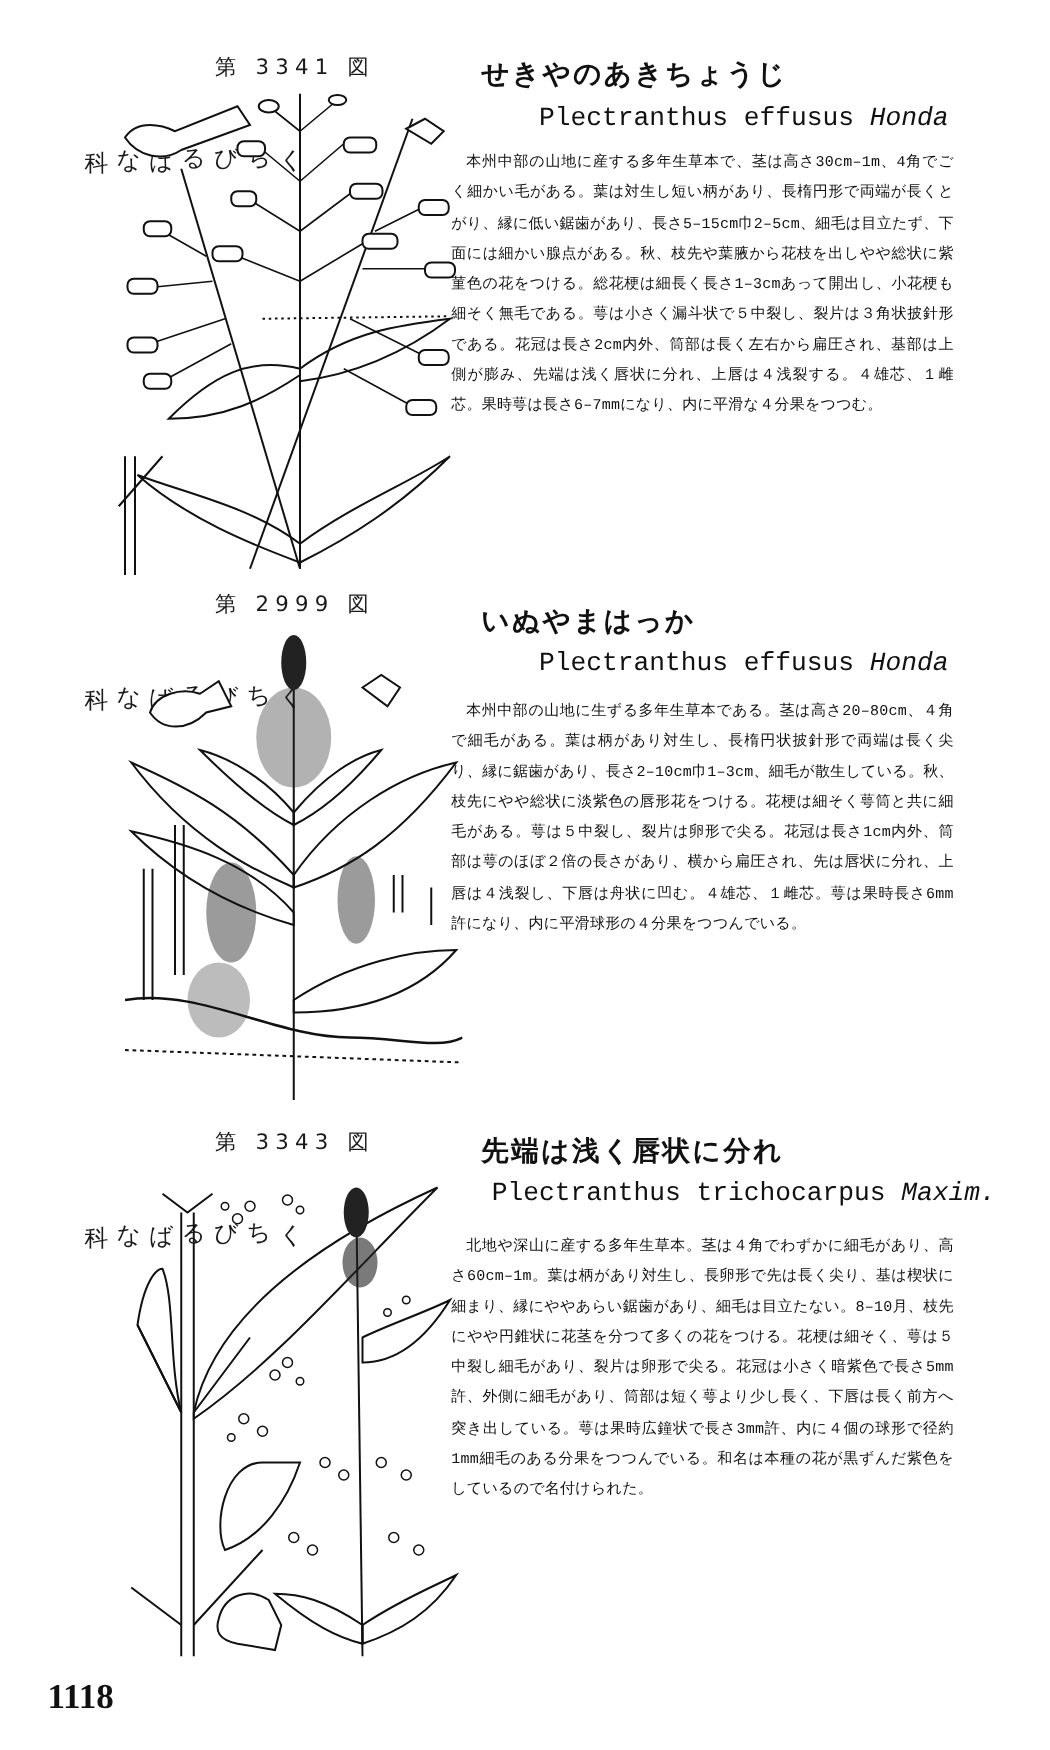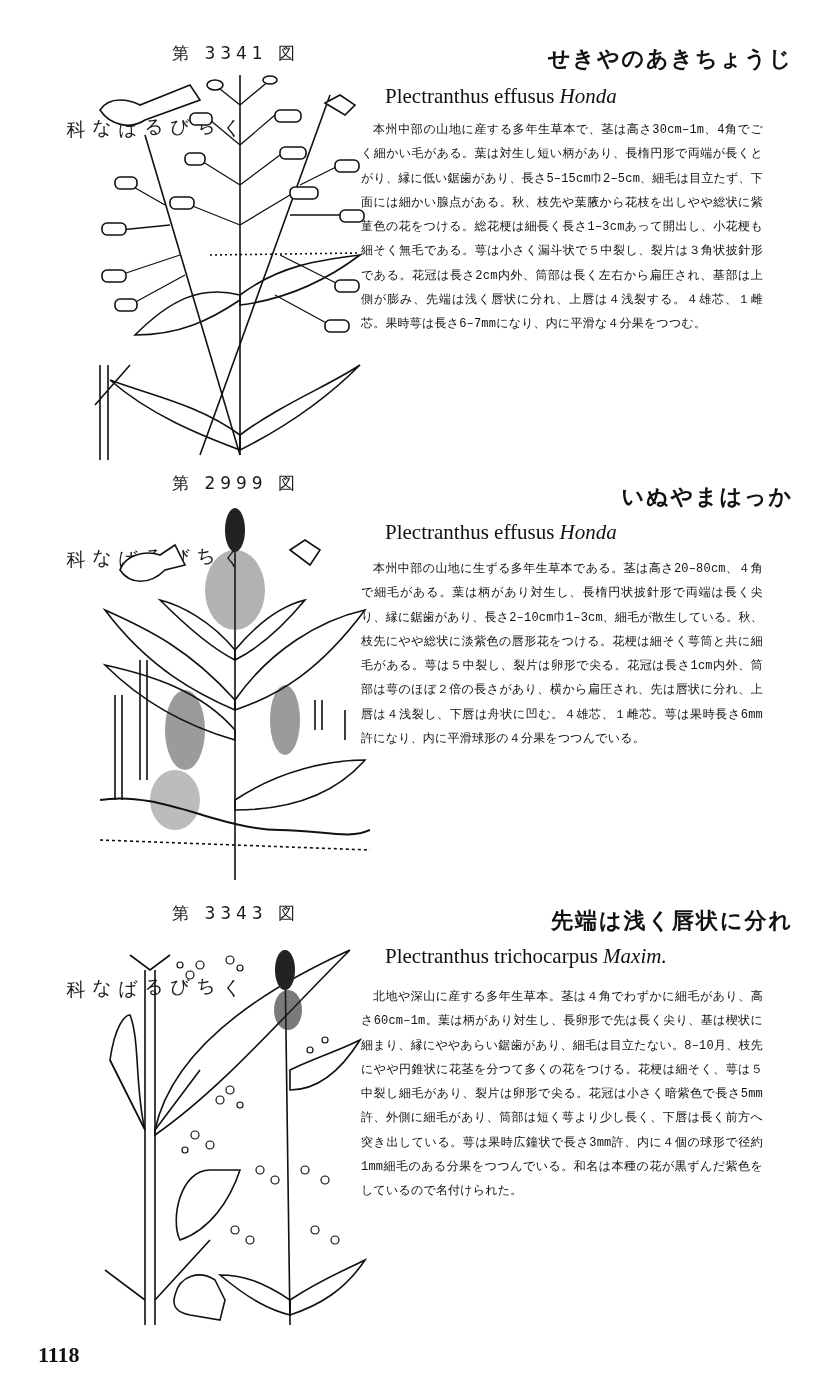--- a/index.html
+++ b/index.html
@@ -12,37 +12,37 @@
     position: absolute; font-family: "DejaVu Sans", sans-serif; font-weight: normal;
     font-size: 17px; letter-spacing: 5px; color: #1a1a1a;
   }
   .family {
     position: absolute; writing-mode: vertical-rl; font-family: "DejaVu Sans", sans-serif;
     font-size: 19px; letter-spacing: 2px; color: #1a1a1a;
   }
   .illus { position: absolute; }
   .illus svg { display: block; }
   .jp-name {
-    position: absolute; left: 373px; width: 420px; text-align: right;
+    position: absolute; left: 385px; width: 420px; text-align: left;
     font-family: "DejaVu Sans", sans-serif; font-weight: bold; font-size: 22px; letter-spacing: 2px;
   }
   .sci-name {
-    position: absolute; left: 385px; width: 420px; 
-    font-family: Liberation Serif, serif; font-size: 21px;
+    position: absolute; left: 385px; width: 420px; text-align: center;
+    font-family: Liberation Mono, monospace; font-size: 21px;
   }
   .sci-name i { font-style: italic; }
   .desc {
     position: absolute; left: 361px; width: 402px;
     font-family: Liberation Mono, monospace; font-size: 12px; line-height: 24.3px;
     text-align: justify; letter-spacing: 0.2px;
   }
   .desc p { margin: 0; text-indent: 1em; }
   .page-no {
     position: absolute; left: 38px; top: 1342px; font-family: "Liberation Serif", serif;
-    font-weight: bold; font-size: 22px;
+    font-weight: bold; font-size: 28px;
   }
 </style>
 </head>
 <body>
 
 <section class="entry" style="top:0;">
   <div class="fig-no" style="left:172px; top:42px;">第 3341 図</div>
   <div class="family" style="left:64px; top:105px;">くちびるばな科</div>
   <div class="illus" style="left:90px; top:65px;">
     <svg width="280" height="400" viewBox="0 0 280 400" fill="none" stroke="#111" stroke-width="1.6">

